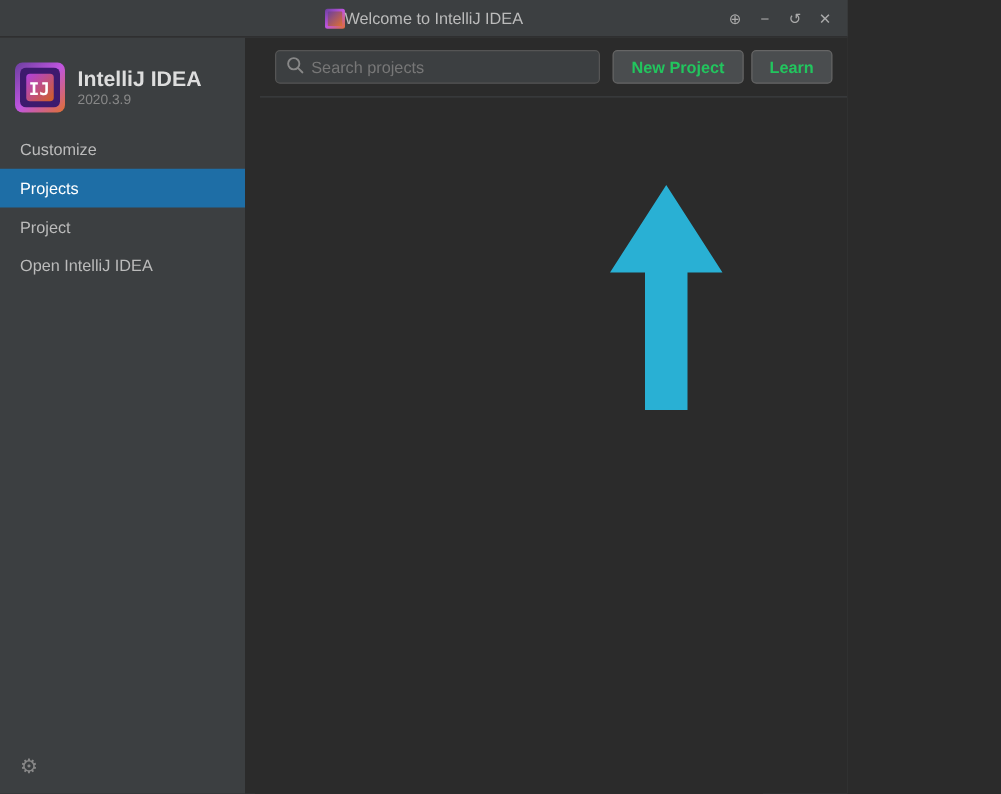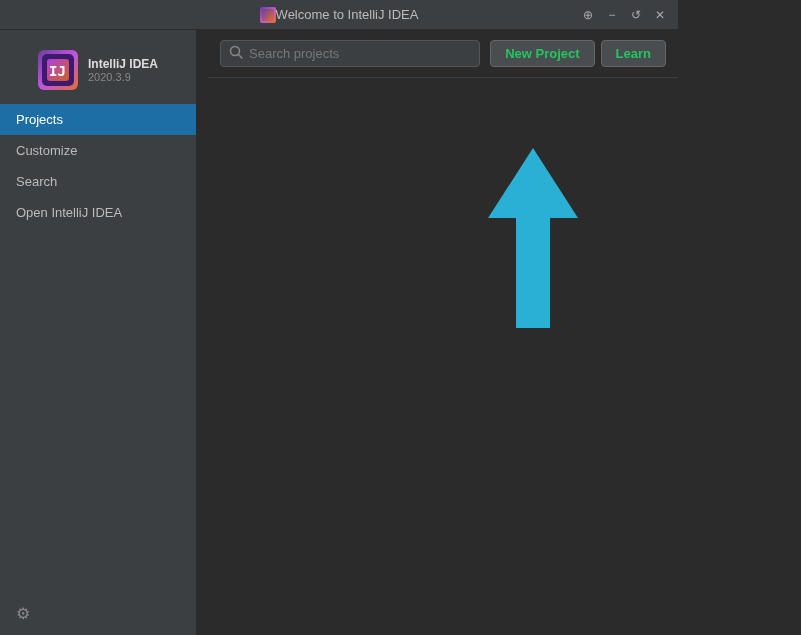--- a/index.html
+++ b/index.html
@@ -78,21 +78,20 @@
       flex-direction: column;
       flex-shrink: 0;
       padding-top: 10px;
     }
 
     .sidebar-header {
       display: flex;
       align-items: center;
       padding: 10px 12px 14px 12px;
       gap: 10px;
-      justify-content: center;
     }
 
     .app-icon {
       width: 40px;
       height: 40px;
       background: linear-gradient(135deg, #6b3fa0 0%, #c055e0 50%, #e07030 100%);
       border-radius: 6px;
       display: flex;
       align-items: center;
       justify-content: center;
@@ -102,21 +101,21 @@
       font-family: 'Courier New', monospace;
       flex-shrink: 0;
     }
 
     .app-info {
       display: flex;
       flex-direction: column;
     }
 
     .app-name {
-      font-size: 12px;
+      font-size: 17px;
       color: #ddd;
       font-weight: 600;
     }
 
     .app-version {
       font-size: 11px;
       color: #888;
     }
 
     .nav-item {
@@ -288,23 +287,23 @@
             </defs>
             <text x="7" y="22" font-size="14" fill="white" font-family="monospace" font-weight="bold">IJ</text>
           </svg>
         </div>
         <div class="app-info">
           <span class="app-name">IntelliJ IDEA</span>
           <span class="app-version">2020.3.9</span>
         </div>
       </div>
 
+      <div class="nav-item">Customize</div>
       <div class="nav-item active">Projects</div>
-      <div class="nav-item">Customize</div>
-      <div class="nav-item">Search</div>
+      <div class="nav-item">Project</div>
       <div class="nav-item">Open IntelliJ IDEA</div>
 
       <div class="sidebar-bottom">
         <span class="settings-icon">⚙</span>
       </div>
     </div>
 
     <div class="main">
 
       <div class="toolbar">

